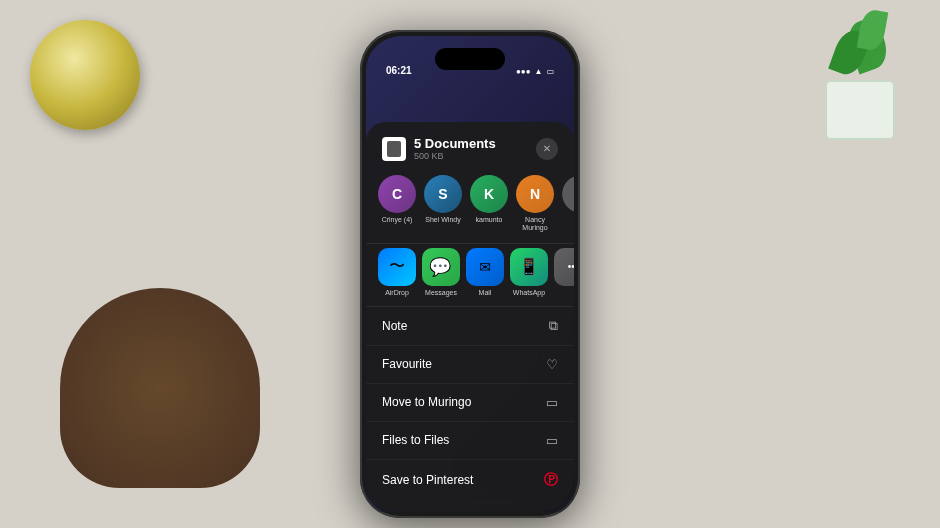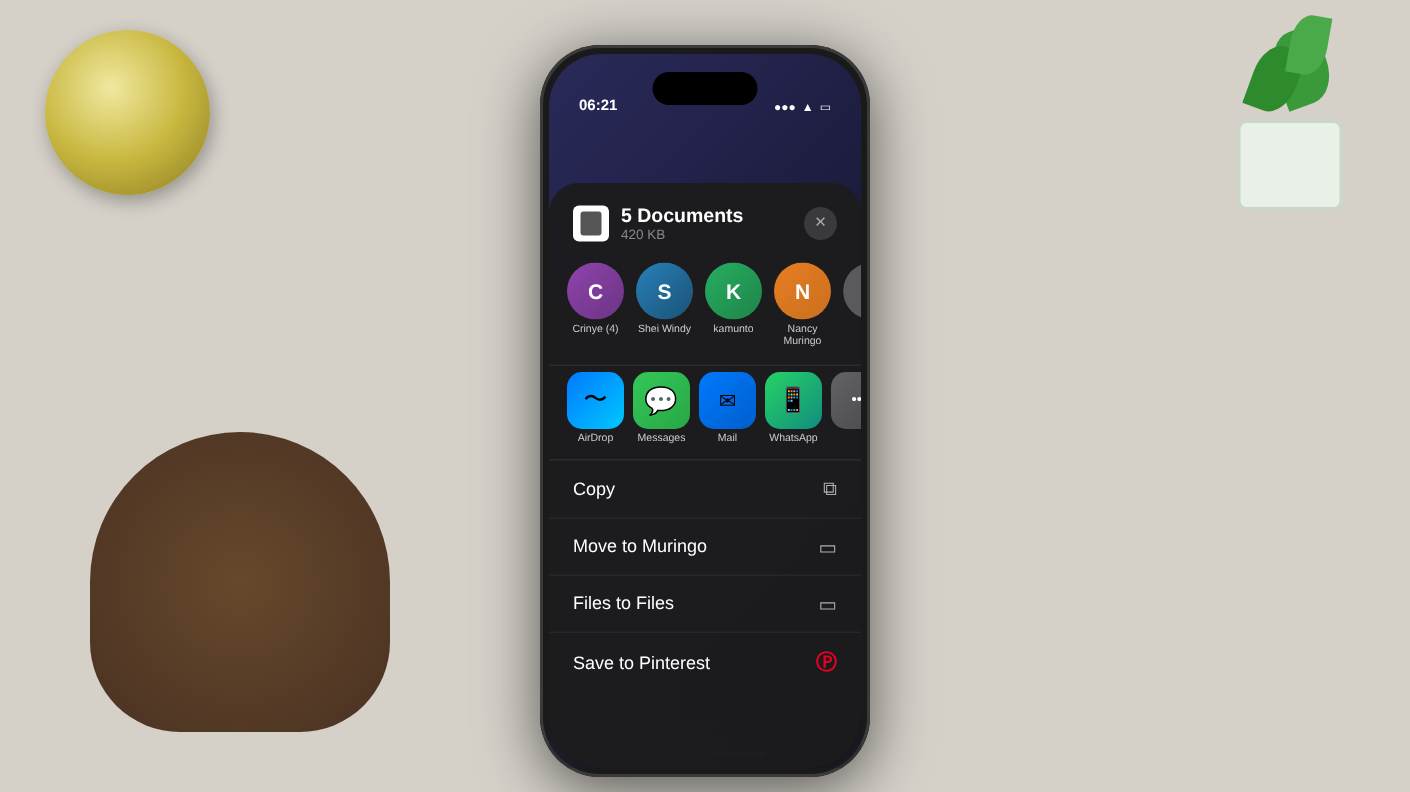--- a/index.html
+++ b/index.html
@@ -407,21 +407,21 @@
           <span class="status-icon">▭</span>
         </div>
       </div>
 
       <div class="share-sheet">
 
         <div class="sheet-header">
           <div class="sheet-doc-icon"></div>
           <div class="sheet-title-group">
             <div class="sheet-title">5 Documents</div>
-            <div class="sheet-subtitle">420 KB</div>
+            <div class="sheet-subtitle">500 KB</div>
           </div>
           <div class="sheet-close">
             <span class="sheet-close-x">✕</span>
           </div>
         </div>
 
         <div class="contacts-row">
           <div class="contact-item">
             <div class="contact-avatar">
               <div class="avatar-placeholder av-purple">C</div>
@@ -476,22 +476,26 @@
           <div class="app-item">
             <div class="app-icon app-more" style="font-size:10px; color:#fff;">•••</div>
             <div class="app-label"></div>
           </div>
         </div>
 
         <div class="divider"></div>
 
         <div class="action-list">
           <div class="action-item">
-            <span class="action-label">Copy</span>
+            <span class="action-label">Note</span>
             <span class="action-icon">⧉</span>
+          </div>
+          <div class="action-item">
+            <span class="action-label">Favourite</span>
+            <span class="action-icon">♡</span>
           </div>
           <div class="action-item">
             <span class="action-label">Move to Muringo</span>
             <span class="action-icon">▭</span>
           </div>
           <div class="action-item">
             <span class="action-label">Files to Files</span>
             <span class="action-icon">▭</span>
           </div>
           <div class="action-item">

